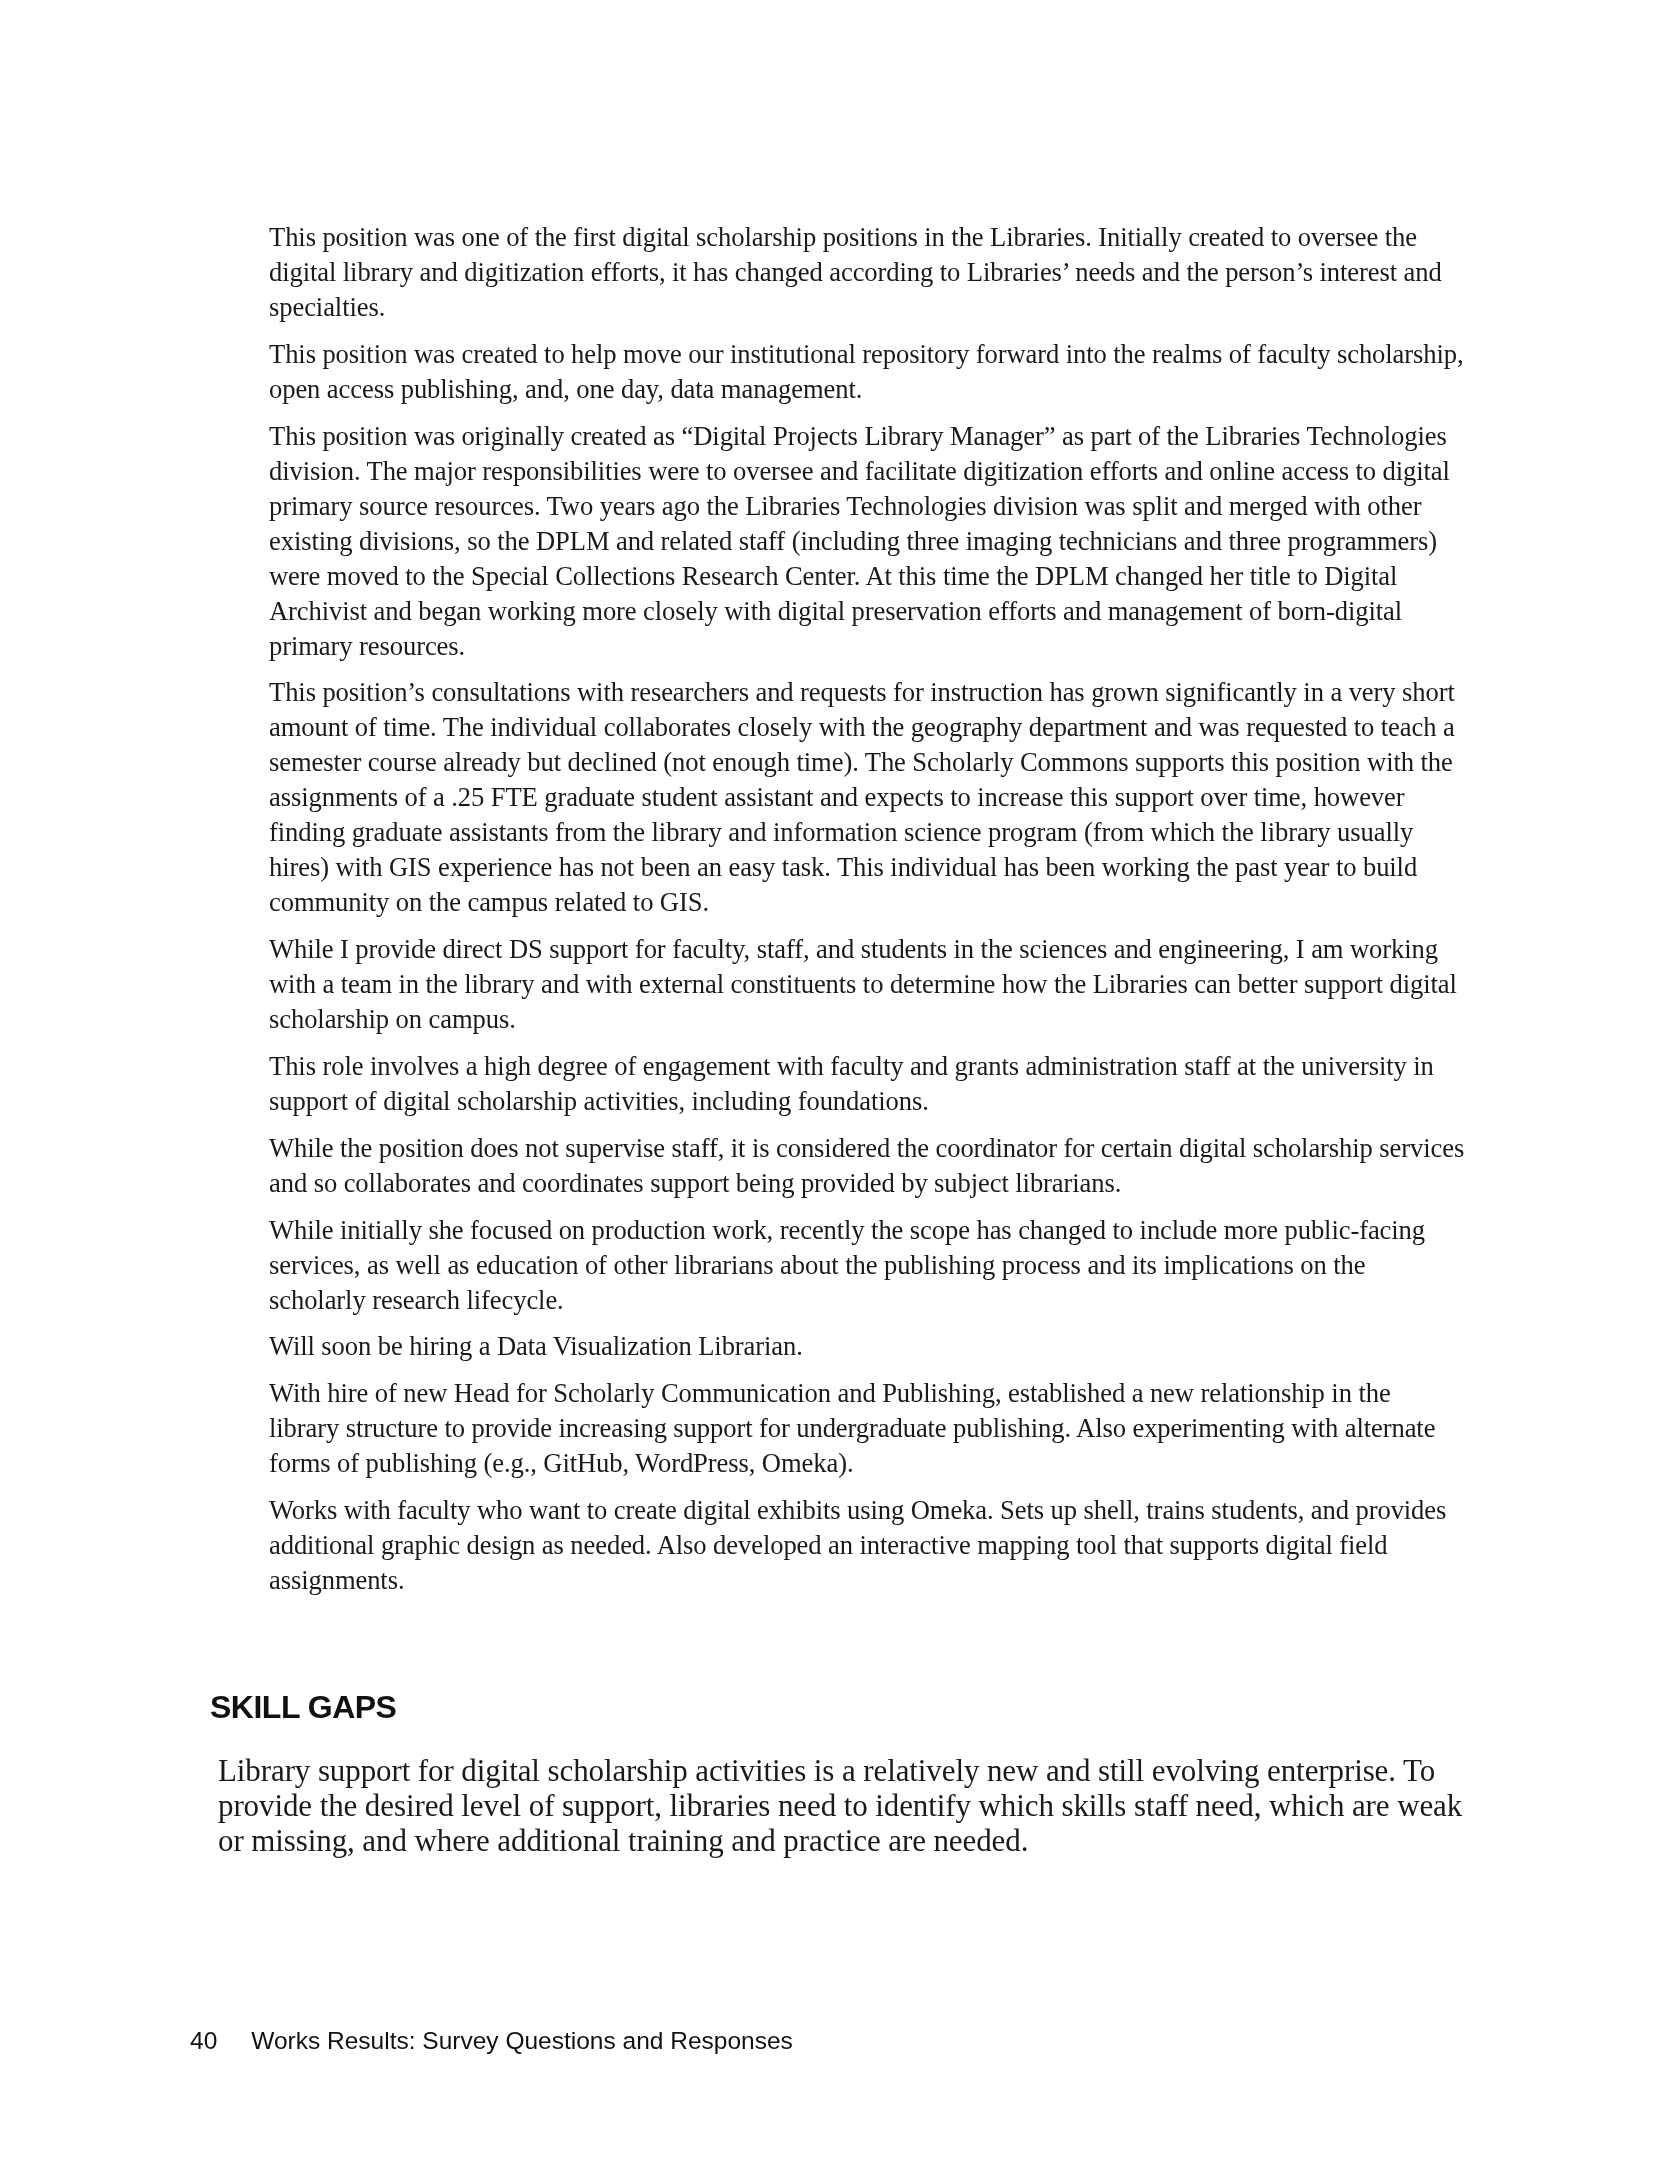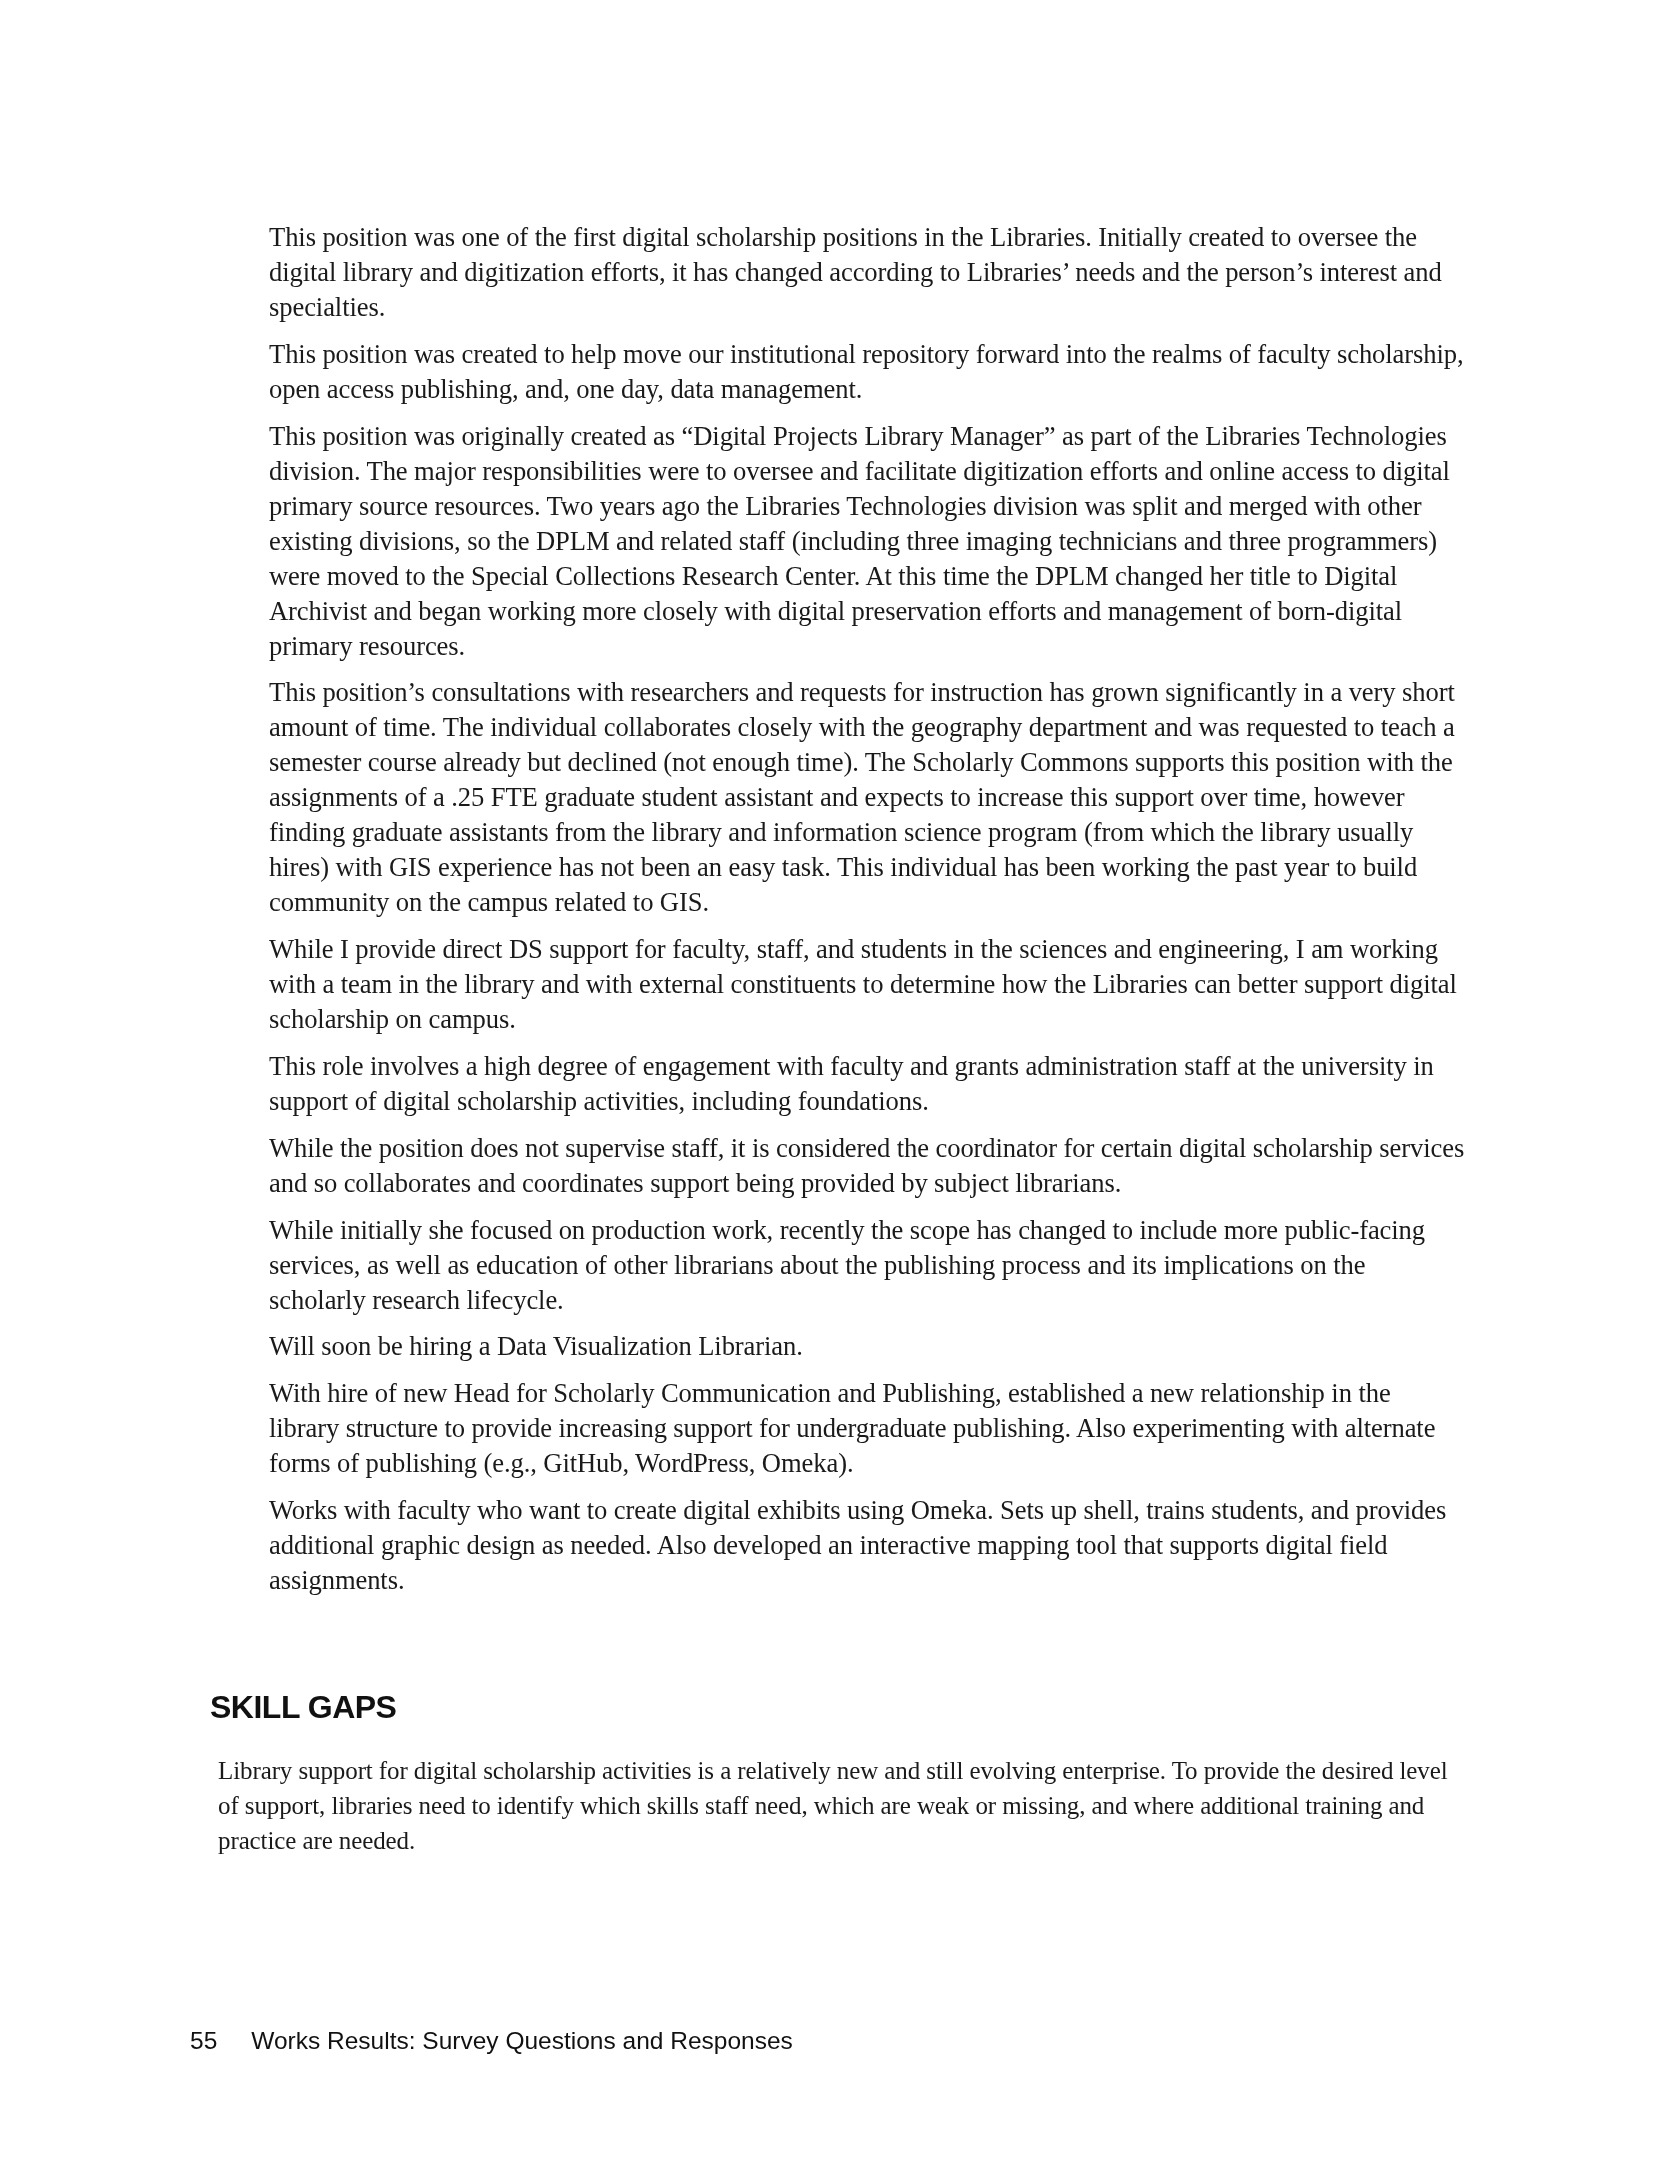--- a/index.html
+++ b/index.html
@@ -13,21 +13,21 @@
   .responses p { margin: 0 0 11.8px 0; }
   .section-heading {
     position: absolute; left: 210px; top: 1688px;
     font-family: "Liberation Sans", "DejaVu Sans", sans-serif;
     font-weight: bold; font-size: 32px; line-height: 38px; letter-spacing: -0.5px;
     margin: 0; color: #111111;
   }
   .intro {
     position: absolute; left: 218px; top: 1753px; width: 1252px;
     font-family: "Liberation Serif", "DejaVu Serif", serif;
-    font-size: 25px; line-height: 35px; letter-spacing: -0.1px; margin: 0;
+    font-size: 31px; line-height: 35px; letter-spacing: -0.1px; margin: 0;
   }
   .footer {
     position: absolute; left: 190px; top: 2026px;
     font-family: "Liberation Sans", "DejaVu Sans", sans-serif;
     font-size: 24.5px; line-height: 30px; color: #111111;
     display: flex; gap: 34px;
   }
 </style>
 </head>
 <body>
@@ -46,18 +46,18 @@
     <p>Will soon be hiring a Data Visualization Librarian.</p>
     <p>With hire of new Head for Scholarly Communication and Publishing, established a new relationship in the library structure to provide increasing support for undergraduate publishing. Also experimenting with alternate forms of publishing (e.g., GitHub, WordPress, Omeka).</p>
     <p>Works with faculty who want to create digital exhibits using Omeka. Sets up shell, trains students, and provides additional graphic design as needed. Also developed an interactive mapping tool that supports digital field assignments.</p>
   </div>
 
   <h2 class="section-heading">SKILL GAPS</h2>
 
   <p class="intro">Library support for digital scholarship activities is a relatively new and still evolving enterprise. To provide the desired level of support, libraries need to identify which skills staff need, which are weak or missing, and where additional training and practice are needed.</p>
 
   <div class="footer">
-    <span>55</span>
+    <span>40</span>
     <span>Works Results: Survey Questions and Responses</span>
   </div>
 
 </div>
 
 
 </body></html>

